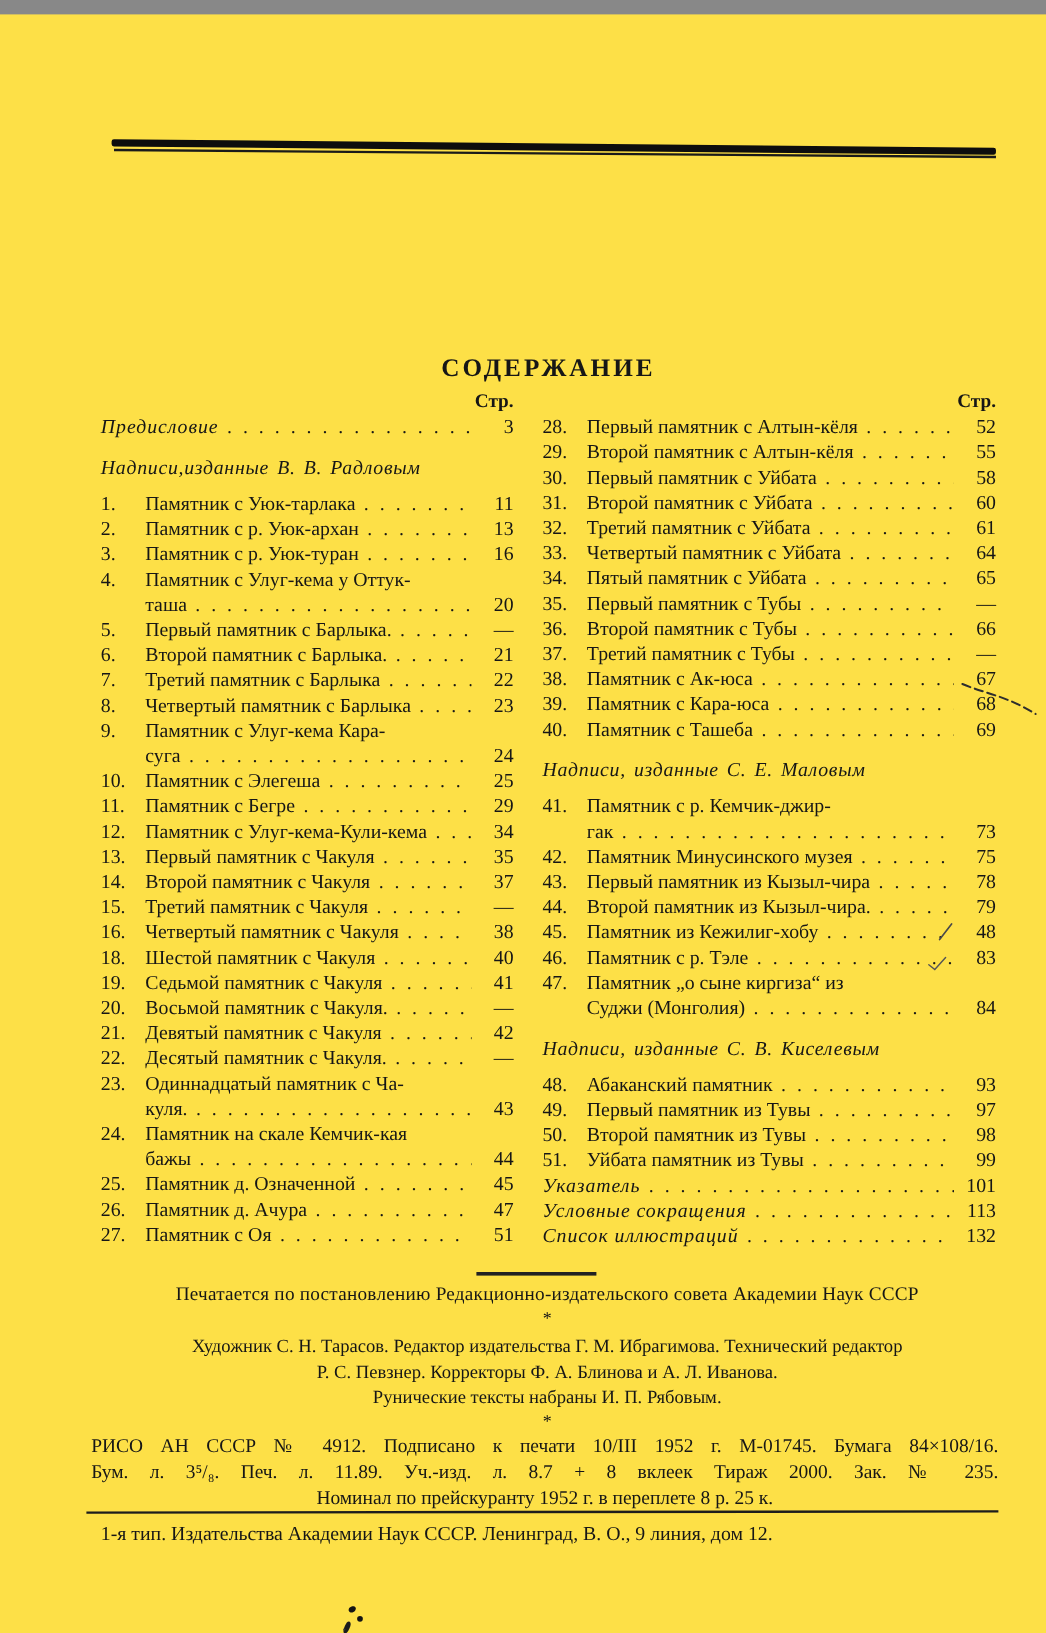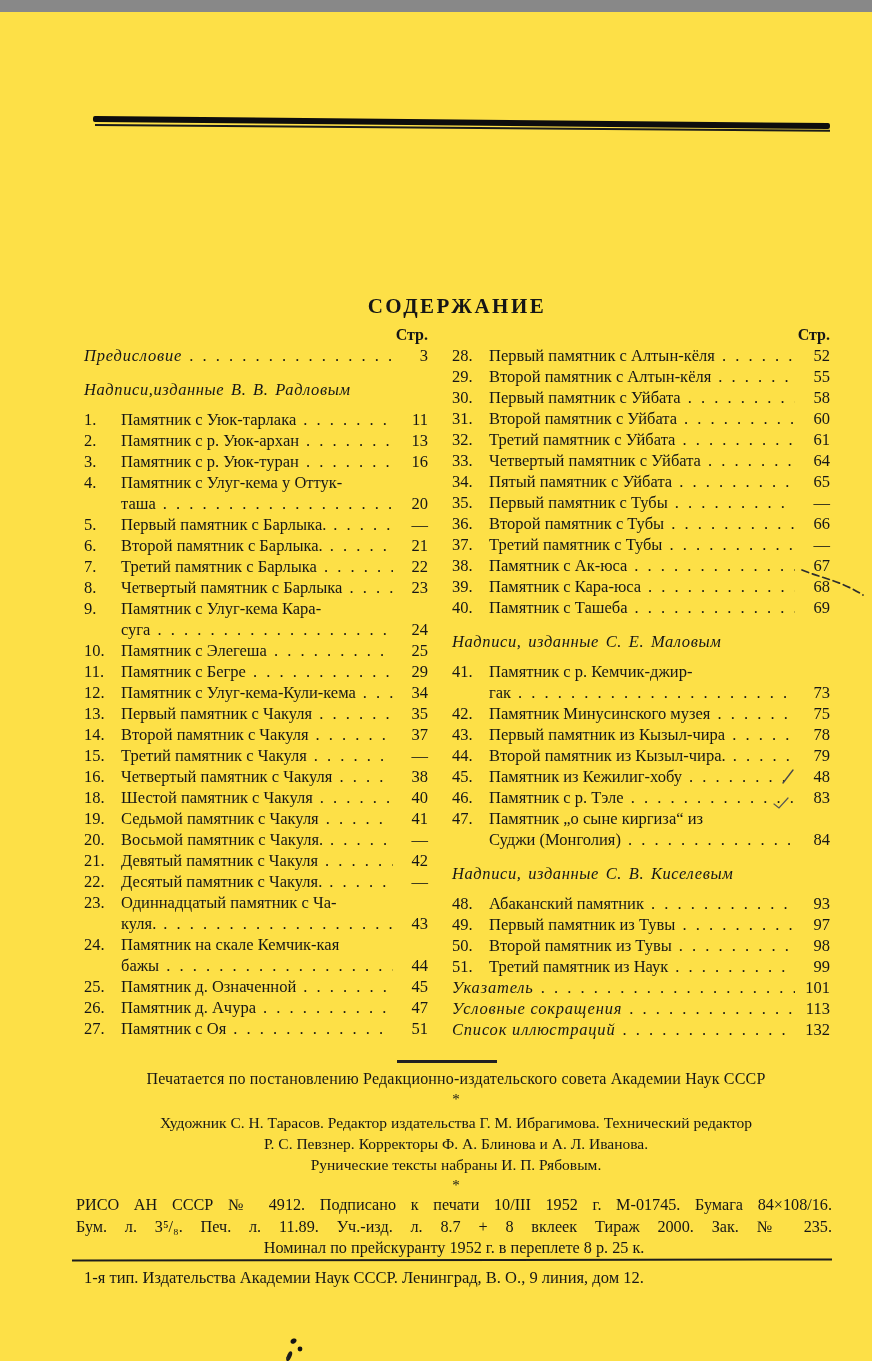--- a/index.html
+++ b/index.html
@@ -385,21 +385,21 @@
             <span class="pg">97</span>
           </div>
           <div class="toc-row">
             <span class="num">50.</span>
             <span class="entry-title">Второй памятник из Тувы</span>
             <span class="dots"></span>
             <span class="pg">98</span>
           </div>
           <div class="toc-row">
             <span class="num">51.</span>
-            <span class="entry-title">Третий памятник из Наук</span>
+            <span class="entry-title">Уйбата памятник из Тувы</span>
             <span class="dots"></span>
             <span class="pg">99</span>
           </div>
           <div class="toc-row frontrow">
             <span class="entry-title">Указатель</span>
             <span class="dots"></span>
             <span class="pg">101</span>
           </div>
           <div class="toc-row frontrow">
             <span class="entry-title">Условные сокращения</span>

